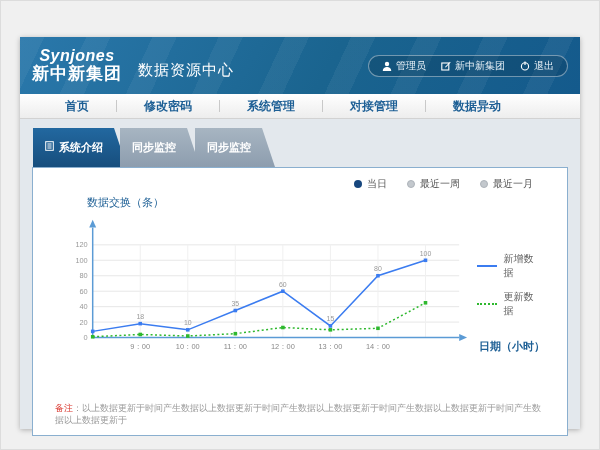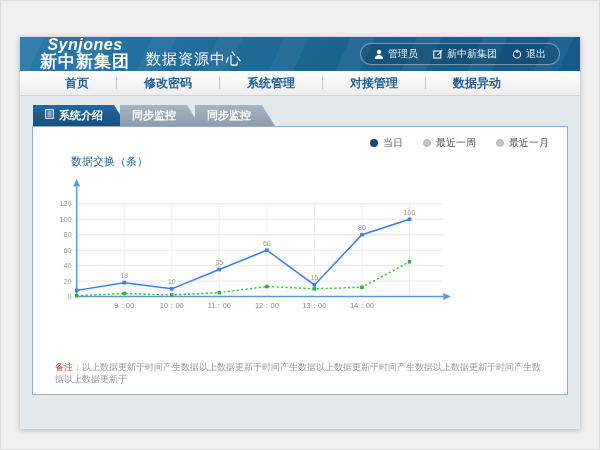--- a/index.html
+++ b/index.html
@@ -4,21 +4,21 @@
 <style>
   * { margin:0; padding:0; box-sizing:border-box; }
   html,body { width:600px; height:450px; overflow:hidden; }
   body { font-family:"Liberation Sans","DejaVu Sans",sans-serif; background:#efefef; }
   .stage { position:relative; width:600px; height:450px; background:#f0f0f0; box-shadow:inset 0 0 0 1px #dcdcdc; }
 
   .window { position:absolute; left:20px; top:37px; width:560px; height:392px;
             background:#e3e8ed; box-shadow:0 1px 5px rgba(0,0,0,.28); }
 
   
-  .header { position:relative; height:34px; display:flex; align-items:center; padding:0 20px;
+  .header { position:relative; height:57px; display:flex; align-items:center; padding:0 12px;
             background:linear-gradient(120deg,#2a78ab 0%,#1a648f 55%,#145a8c 100%); overflow:hidden; }
   .header::after { content:""; position:absolute; inset:0;
             background:repeating-linear-gradient(115deg, rgba(255,255,255,.05) 0 22px, rgba(255,255,255,0) 22px 60px); pointer-events:none; }
   .logo { display:flex; flex-direction:column; align-items:center; color:#fff; line-height:1.05; z-index:1; }
   .logo .l1 { font-size:16px; font-weight:bold; font-style:italic; letter-spacing:.5px; }
   .logo .l2 { font-size:17px; font-weight:bold; letter-spacing:1px; }
   .app-title { color:#fff; font-size:15px; margin:10px 0 0 16px; letter-spacing:1px; z-index:1; }
   .user-pill { margin-left:auto; display:flex; gap:15px; z-index:1;
                background:rgba(0,20,40,.18); border:1px solid rgba(255,255,255,.4);
                border-radius:11px; padding:3px 13px; color:#eaf2f8; font-size:10px; }
@@ -28,28 +28,28 @@
   
   .nav { height:25px; background:linear-gradient(#ffffff,#ededed); border-bottom:1px solid #d2d2d2;
          display:flex; align-items:center; padding-left:18px; }
   .nav-item { font-size:12px; font-weight:bold; color:#1d5f95; padding:0 27px; cursor:pointer;
               border-right:1px solid #c9c9c9; line-height:12px; }
   .nav-item:last-child { border-right:none; }
 
   
   .content { padding:9px 12px 0 12px; }
   .tabs { display:flex; margin-left:1px; position:relative; z-index:2; }
-  .tab { height:21px; line-height:21px; color:#fff; font-size:11px; font-weight:bold;
+  .tab { height:39px; line-height:21px; color:#fff; font-size:11px; font-weight:bold;
          padding:0 24px 0 12px; clip-path:polygon(0 0,calc(100% - 13px) 0,100% 100%,0 100%);
          cursor:pointer; display:flex; align-items:center; gap:5px; }
   .tab.active { background:linear-gradient(#2268a0,#174e7d); }
   .tab.inactive { background:linear-gradient(#a7b5c2,#8d9dae); margin-left:-7px; }
   .tab.inactive + .tab.inactive { margin-left:-5px; }
 
-  .panel { position:relative; background:#fff; border:1px solid #8aafcf; height:269px; padding:6px 12px; }
+  .panel { position:relative; background:#fff; border:1px solid #8aafcf; height:269px; padding:6px 28px; }
 
   .filters { display:flex; justify-content:flex-end; gap:20px; margin:3px 6px 0 0; }
   .filter { display:flex; align-items:center; gap:5px; font-size:10px; color:#555; cursor:pointer; }
   .radio { width:8px; height:8px; border-radius:50%; }
   .radio.on  { background:#17477e; }
   .radio.off { background:#c3c8cd; border:1px solid #adb3ba; }
 
   .chart-title { color:#1d5f95; font-size:11px; margin:4px 0 4px 26px; }
 
   .chart-row { display:flex; margin-top:0; }
@@ -204,20 +204,31 @@
               <polyline points="32,123.22 80,120.88 128,122.44 176,120.1 224,113.86 272,116.2 320,114.64 368,88.9" fill="none" stroke="#2eb82e" stroke-width="1.5" stroke-dasharray="2 2.5"></polyline>
               <rect x="30.2" y="121.42" width="3.6" height="3.6" fill="#2eb82e"></rect>
               <rect x="78.2" y="119.08" width="3.6" height="3.6" fill="#2eb82e"></rect>
               <rect x="126.2" y="120.64" width="3.6" height="3.6" fill="#2eb82e"></rect>
               <rect x="174.2" y="118.3" width="3.6" height="3.6" fill="#2eb82e"></rect>
               <rect x="222.2" y="112.06" width="3.6" height="3.6" fill="#2eb82e"></rect>
               <rect x="270.2" y="114.4" width="3.6" height="3.6" fill="#2eb82e"></rect>
               <rect x="318.2" y="112.84" width="3.6" height="3.6" fill="#2eb82e"></rect>
               <rect x="366.2" y="87.10000000000001" width="3.6" height="3.6" fill="#2eb82e"></rect>
             </svg>
+          <div class="legend">
+            <div class="legend-item">
+              <span class="legend-swatch" style="border-top-color: rgb(59, 124, 240); border-top-style: solid;"></span>
+              <span>新增数据</span>
+            </div>
+            <div class="legend-item">
+              <span class="legend-swatch" style="border-top-color: rgb(46, 184, 46); border-top-style: dotted;"></span>
+              <span>更新数据</span>
+            </div>
+            <div class="xaxis-label">日期（小时）</div>
+          </div>
         </div>
 
         <div class="note">
           <span class="pfx">备注</span><span>：以上数据更新于时间产生数据以上数据更新于时间产生数据以上数据更新于时间产生数据以上数据更新于时间产生数据以上数据更新于</span>
         </div>
 
       </div>
     </div>
 
   </div>

